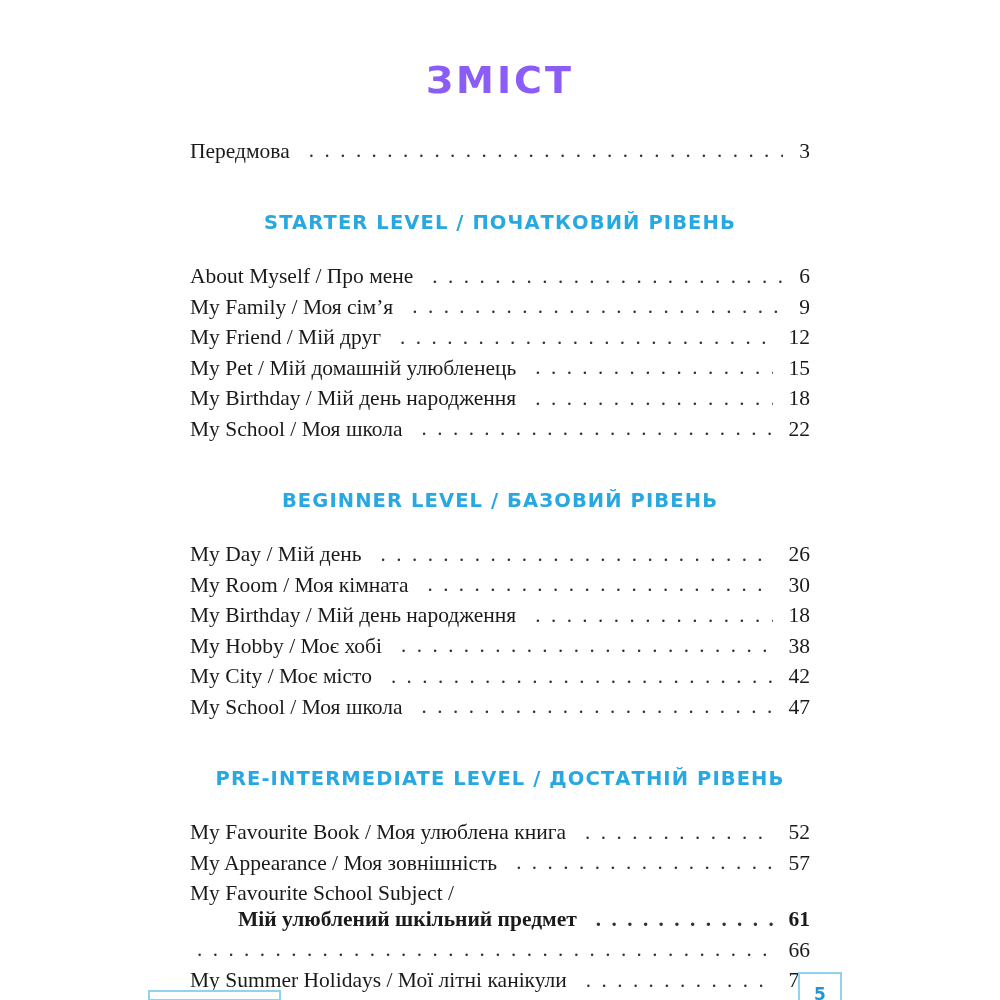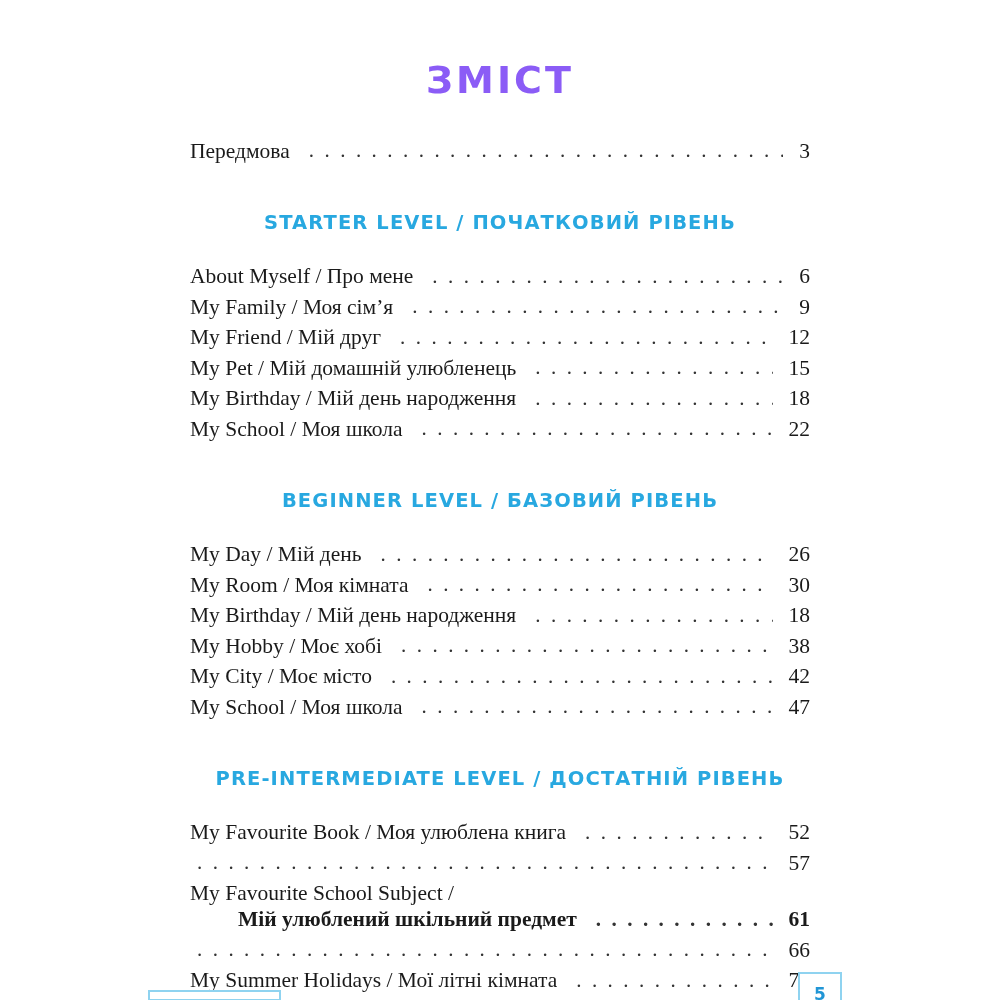--- a/index.html
+++ b/index.html
@@ -211,39 +211,40 @@
     <div class="gap-pre"></div>
     <div class="section-head">PRE-INTERMEDIATE LEVEL / ДОСТАТНІЙ РІВЕНЬ</div>
     <div class="gap-post"></div>
 
     <div class="entry">
       <span class="label">My Favourite Book / Моя улюблена книга</span>
       <span class="leader">. . . . . . . . . . . . . . . . . . . . . . . . . . . . . . . . . . . . . . . . . . . . . . . . . . . . . . . . . . . . . . . . . . . . . . . . . . . . . . . . . . . . . . . . . .</span>
       <span class="pagenum">52</span>
     </div>
     <div class="entry">
+      <span class="label">My Appearance / Моя зовнішність</span>
       <span class="leader">. . . . . . . . . . . . . . . . . . . . . . . . . . . . . . . . . . . . . . . . . . . . . . . . . . . . . . . . . . . . . . . . . . . . . . . . . . . . . . . . . . . . . . . . . .</span>
       <span class="pagenum">57</span>
     </div>
     <div class="entry noleader">
       <span class="label">My Favourite School Subject /</span>
       <span class="leader">. . . . . . . . . . . . . . . . . . . . . . . . . . . . . . . . . . . . . . . . . . . . . . . . . . . . . . . . . . . . . . . . . . . . . . . . . . . . . . . . . . . . . . . . . .</span>
       <span class="pagenum"></span>
     </div>
     <div class="entry cont">
       <span class="label">Мій улюблений шкільний предмет</span>
       <span class="leader">. . . . . . . . . . . . . . . . . . . . . . . . . . . . . . . . . . . . . . . . . . . . . . . . . . . . . . . . . . . . . . . . . . . . . . . . . . . . . . . . . . . . . . . . . .</span>
       <span class="pagenum">61</span>
     </div>
     <div class="entry">
       <span class="leader">. . . . . . . . . . . . . . . . . . . . . . . . . . . . . . . . . . . . . . . . . . . . . . . . . . . . . . . . . . . . . . . . . . . . . . . . . . . . . . . . . . . . . . . . . .</span>
       <span class="pagenum">66</span>
     </div>
     <div class="entry">
-      <span class="label">My Summer Holidays / Мої літні кімната</span>
+      <span class="label">My Summer Holidays / Мої літні канікули</span>
       <span class="leader">. . . . . . . . . . . . . . . . . . . . . . . . . . . . . . . . . . . . . . . . . . . . . . . . . . . . . . . . . . . . . . . . . . . . . . . . . . . . . . . . . . . . . . . . . .</span>
       <span class="pagenum">71</span>
     </div>
 
     <div class="gap-small"></div>
     <div class="entry">
       <span class="label">Ключі</span>
       <span class="leader">. . . . . . . . . . . . . . . . . . . . . . . . . . . . . . . . . . . . . . . . . . . . . . . . . . . . . . . . . . . . . . . . . . . . . . . . . . . . . . . . . . . . . . . . . .</span>
       <span class="pagenum">76</span>
     </div>

